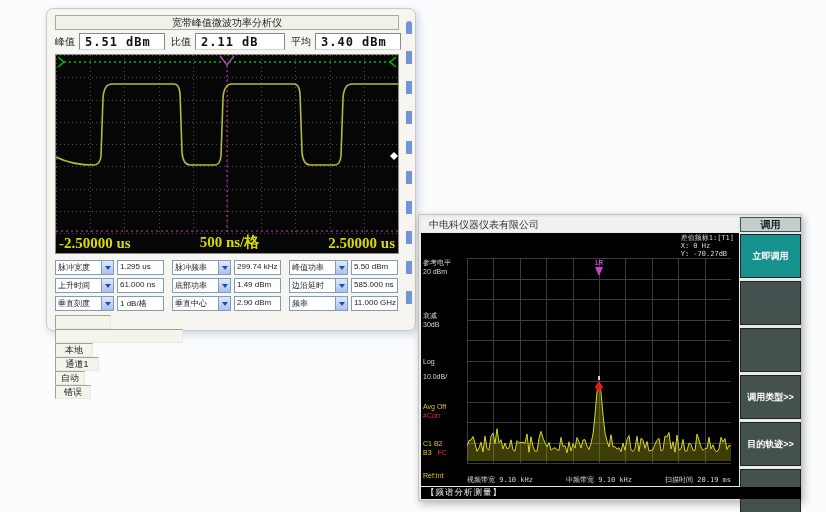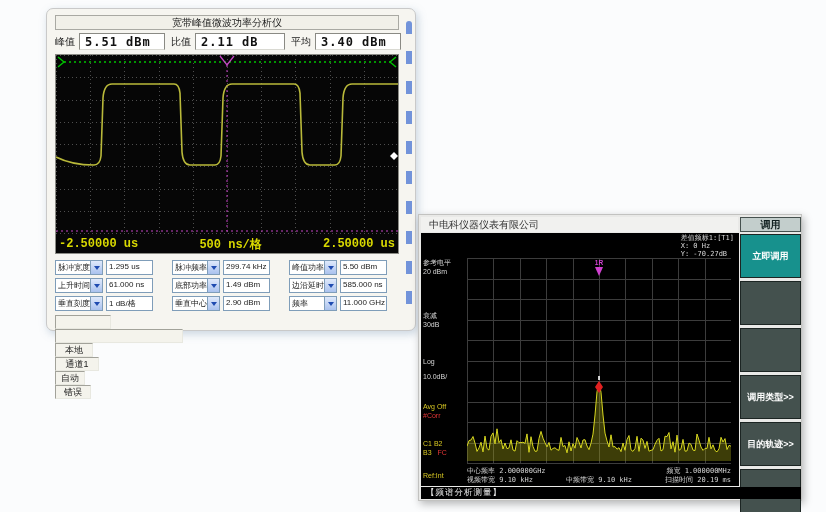--- a/index.html
+++ b/index.html
@@ -15,27 +15,27 @@
   .w1-meas { position:absolute; left:8px; top:24px; width:344px; height:17px; display:flex; align-items:center; }
   .meas-label { font-size:10px; color:#222; width:24px; flex:none; }
   .meas-box { height:17px; background:#fff; border:1px solid #8a8a84; border-bottom-color:#d9d9d2;
               font-family:"DejaVu Sans Mono", monospace; font-weight:bold; font-size:12px; color:#111;
               display:flex; align-items:center; padding-left:5px; letter-spacing:1px; flex:none; }
   .mb1 { width:86px; margin-right:6px; } .mb2 { width:90px; margin-right:6px; } .mb3 { width:86px; }
 
   .scope { position:absolute; left:8px; top:45px; width:344px; height:200px; background:#060606; border:1px solid #8b8b85; }
   .scope svg { display:block; }
   .scope-xlabels { position:absolute; left:0; bottom:1px; width:100%; height:16px; display:flex;
-                   justify-content:space-between; align-items:center; padding:0 3px;
-                   font-family:Liberation Mono, monospace; font-weight:bold; font-size:12px; color:#d9d900; }
+                   justify-content:space-between; align-items:flex-end; padding:0 3px;
+                   font-family:Liberation Serif, serif; font-weight:bold; font-size:15px; color:#d9d900; }
 
   .w1-params { position:absolute; left:8px; width:344px; height:15px; display:flex; }
   .pgroup { display:flex; width:109px; flex:none; margin-right:8px; }
   .pgroup:last-child { margin-right:0; }
-  .combo { display:flex; width:48px; flex:none; margin-right:3px; border:1px solid #7f9db9; background:#fff; }
+  .combo { display:flex; width:59px; flex:none; margin-right:3px; border:1px solid #7f9db9; background:#fff; }
   .combo-label { flex:1; font-size:8px; color:#222; padding:1px 1px 0 2px; white-space:nowrap; overflow:hidden; }
   .combo-btn { width:12px; flex:none; background:linear-gradient(#dfe9fb,#aac2ee); border-left:1px solid #7f9db9;
                display:flex; align-items:center; justify-content:center; }
   .combo-btn::after { content:""; border:3px solid transparent; border-top:4px solid #1f4bb0; margin-top:3px; }
   .pval { width:47px; flex:none; background:#fff; border:1px solid #7f9db9; font-size:8px; color:#222;
           padding:1px 0 0 2px; white-space:nowrap; overflow:hidden; font-family:"Liberation Sans", sans-serif; }
 
   .w1-status { position:absolute; left:8px; top:306px; width:344px; height:14px; display:flex;flex-direction:column; }
   .scell { height:14px; border:1px solid #a2a29a; border-right-color:#e8e8e0; border-bottom-color:#e8e8e0;
            background:#f4f3ec; font-size:9px; color:#222; display:flex; align-items:center; justify-content:center;
@@ -282,30 +282,20 @@
       <g id="sa-trace-g">
           <polygon points="0,188.2 2,182.6 4,182.0 6,178.5 8,185.1 10,193.4 12,189.9 14,184.2 16,193.9 18,178.1 20,190.5 22,192.1 24,178.2 26,174.9 28,185.8 30,170.8 32,184.7 34,181.7 36,191.0 38,185.0 40,190.7 42,189.9 44,181.8 46,192.0 48,193.1 50,182.7 52,184.7 54,184.6 56,184.2 58,185.4 60,175.9 62,194.3 64,178.7 66,188.6 68,193.3 70,193.1 72,180.4 74,173.4 76,180.2 78,184.8 80,188.9 82,184.4 84,192.2 86,190.4 88,189.8 90,191.6 92,192.3 94,179.4 96,188.6 98,187.5 100,194.8 102,183.8 104,193.0 106,185.6 108,190.2 110,179.5 112,184.0 114,190.0 116,182.0 118,181.7 120,188.0 122,191.7 124,185.2 126,176.1 128,157.0 130,133.7 132,124.9 134,134.2 136,157.0 138,175.1 140,182.9 142,189.0 144,176.8 146,188.9 148,188.6 150,191.2 152,189.7 154,193.7 156,185.0 158,192.3 160,181.6 162,177.5 164,191.9 166,193.4 168,190.4 170,178.3 172,193.4 174,180.2 176,182.1 178,190.4 180,183.4 182,193.2 184,192.3 186,191.7 188,186.3 190,182.3 192,180.3 194,193.0 196,191.6 198,178.2 200,178.6 202,174.5 204,190.9 206,183.7 208,194.2 210,177.1 212,192.3 214,190.8 216,181.4 218,193.2 220,192.9 222,185.1 224,186.3 226,192.1 228,192.6 230,176.0 232,182.2 234,189.0 236,192.4 238,190.4 240,190.4 242,179.3 244,190.9 246,186.8 248,192.5 250,193.9 252,190.8 254,179.3 256,184.0 258,180.6 260,191.5 262,187.3 264,188.2 264,203 0,203" fill="rgba(160,160,20,0.38)"></polygon>
           <polyline points="0,188.2 2,182.6 4,182.0 6,178.5 8,185.1 10,193.4 12,189.9 14,184.2 16,193.9 18,178.1 20,190.5 22,192.1 24,178.2 26,174.9 28,185.8 30,170.8 32,184.7 34,181.7 36,191.0 38,185.0 40,190.7 42,189.9 44,181.8 46,192.0 48,193.1 50,182.7 52,184.7 54,184.6 56,184.2 58,185.4 60,175.9 62,194.3 64,178.7 66,188.6 68,193.3 70,193.1 72,180.4 74,173.4 76,180.2 78,184.8 80,188.9 82,184.4 84,192.2 86,190.4 88,189.8 90,191.6 92,192.3 94,179.4 96,188.6 98,187.5 100,194.8 102,183.8 104,193.0 106,185.6 108,190.2 110,179.5 112,184.0 114,190.0 116,182.0 118,181.7 120,188.0 122,191.7 124,185.2 126,176.1 128,157.0 130,133.7 132,124.9 134,134.2 136,157.0 138,175.1 140,182.9 142,189.0 144,176.8 146,188.9 148,188.6 150,191.2 152,189.7 154,193.7 156,185.0 158,192.3 160,181.6 162,177.5 164,191.9 166,193.4 168,190.4 170,178.3 172,193.4 174,180.2 176,182.1 178,190.4 180,183.4 182,193.2 184,192.3 186,191.7 188,186.3 190,182.3 192,180.3 194,193.0 196,191.6 198,178.2 200,178.6 202,174.5 204,190.9 206,183.7 208,194.2 210,177.1 212,192.3 214,190.8 216,181.4 218,193.2 220,192.9 222,185.1 224,186.3 226,192.1 228,192.6 230,176.0 232,182.2 234,189.0 236,192.4 238,190.4 240,190.4 242,179.3 244,190.9 246,186.8 248,192.5 250,193.9 252,190.8 254,179.3 256,184.0 258,180.6 260,191.5 262,187.3 264,188.2" fill="none" stroke="#d8d820" stroke-width="1"></polyline>
         </g>
       <text x="132" y="7" text-anchor="middle" font-size="6.5" fill="#d040d0" font-weight="bold">1R</text>
       <polygon points="128,9 136,9 132,18" fill="#d040d0"></polygon>
       <rect x="131.2" y="118" width="1.6" height="4" fill="#ffffff"></rect>
       <polygon points="132,123 136,129 132,135 128,129" fill="#e02020"></polygon>
     </svg>
 
-    <div class="sa-bottom1">
-      <span>
-        <span>中心频率</span>
-        <span>2.000000GHz</span>
-      </span>
-      <span>
-        <span>频宽</span>
-        <span>1.000000MHz</span>
-      </span>
-    </div>
     <div class="sa-bottom2">
       <span>
         <span>视频带宽</span>
         <span>9.10  kHz</span>
       </span>
       <span>
         <span>中频带宽</span>
         <span>9.10  kHz</span>
       </span>
       <span>

